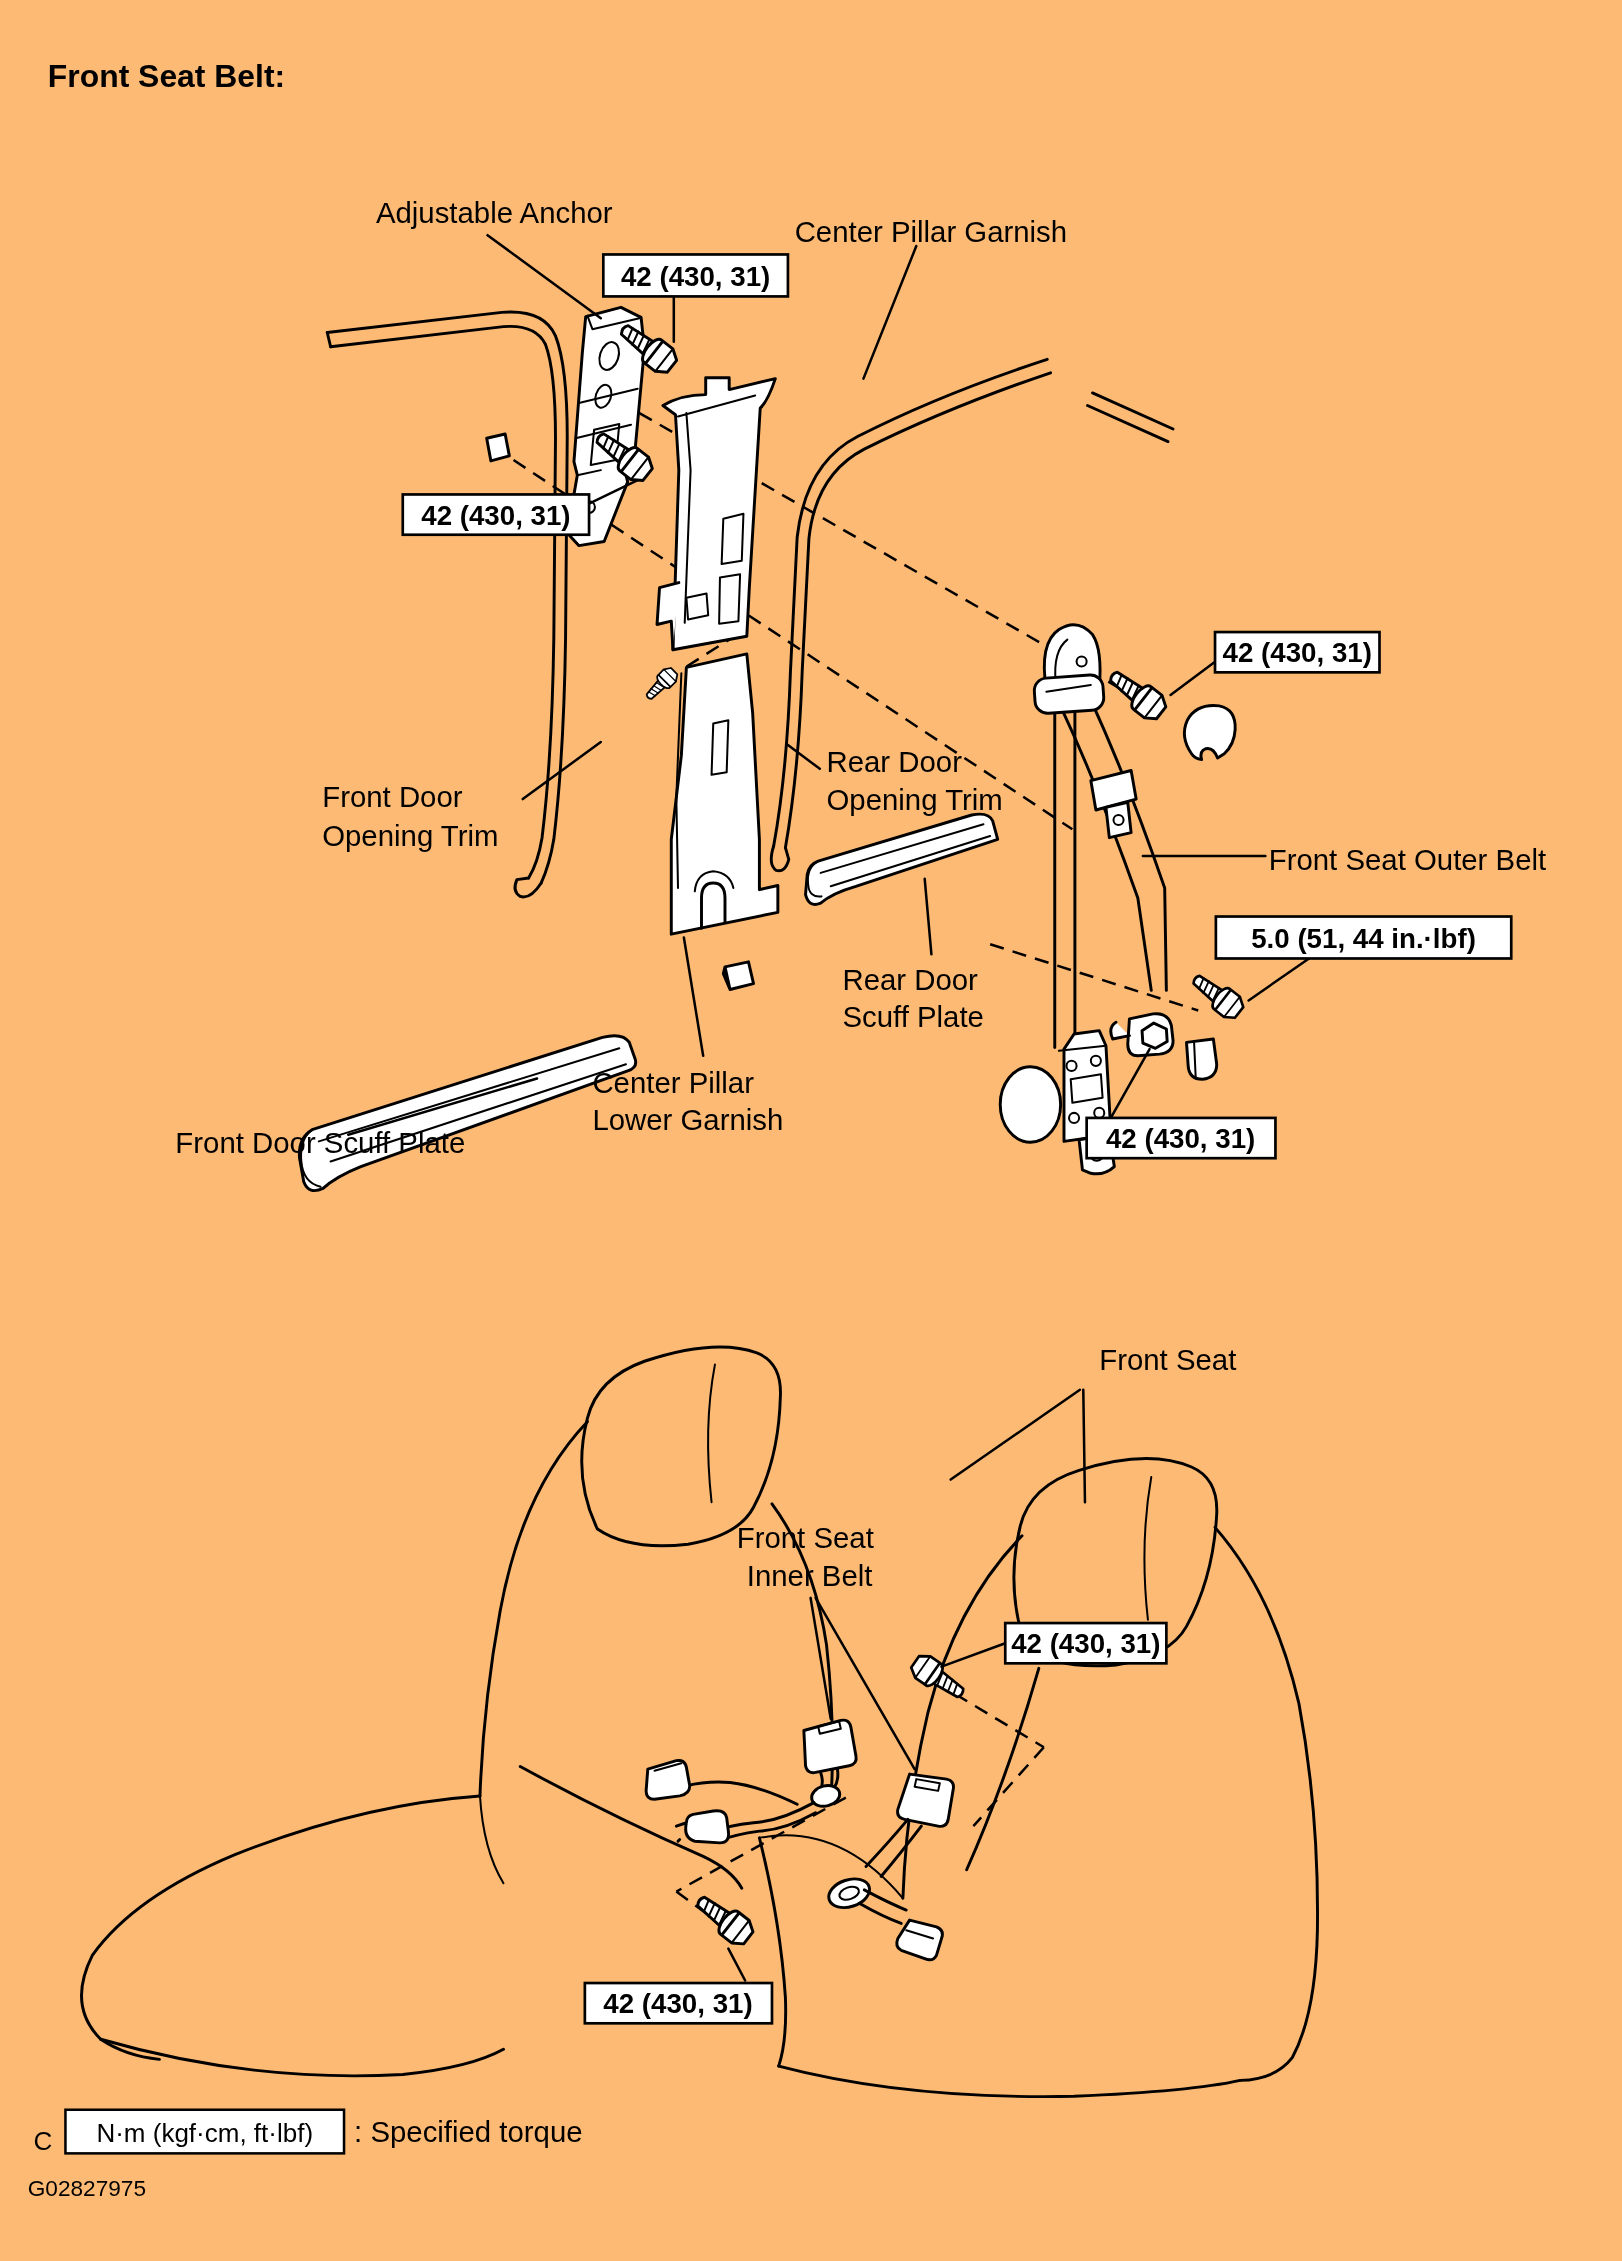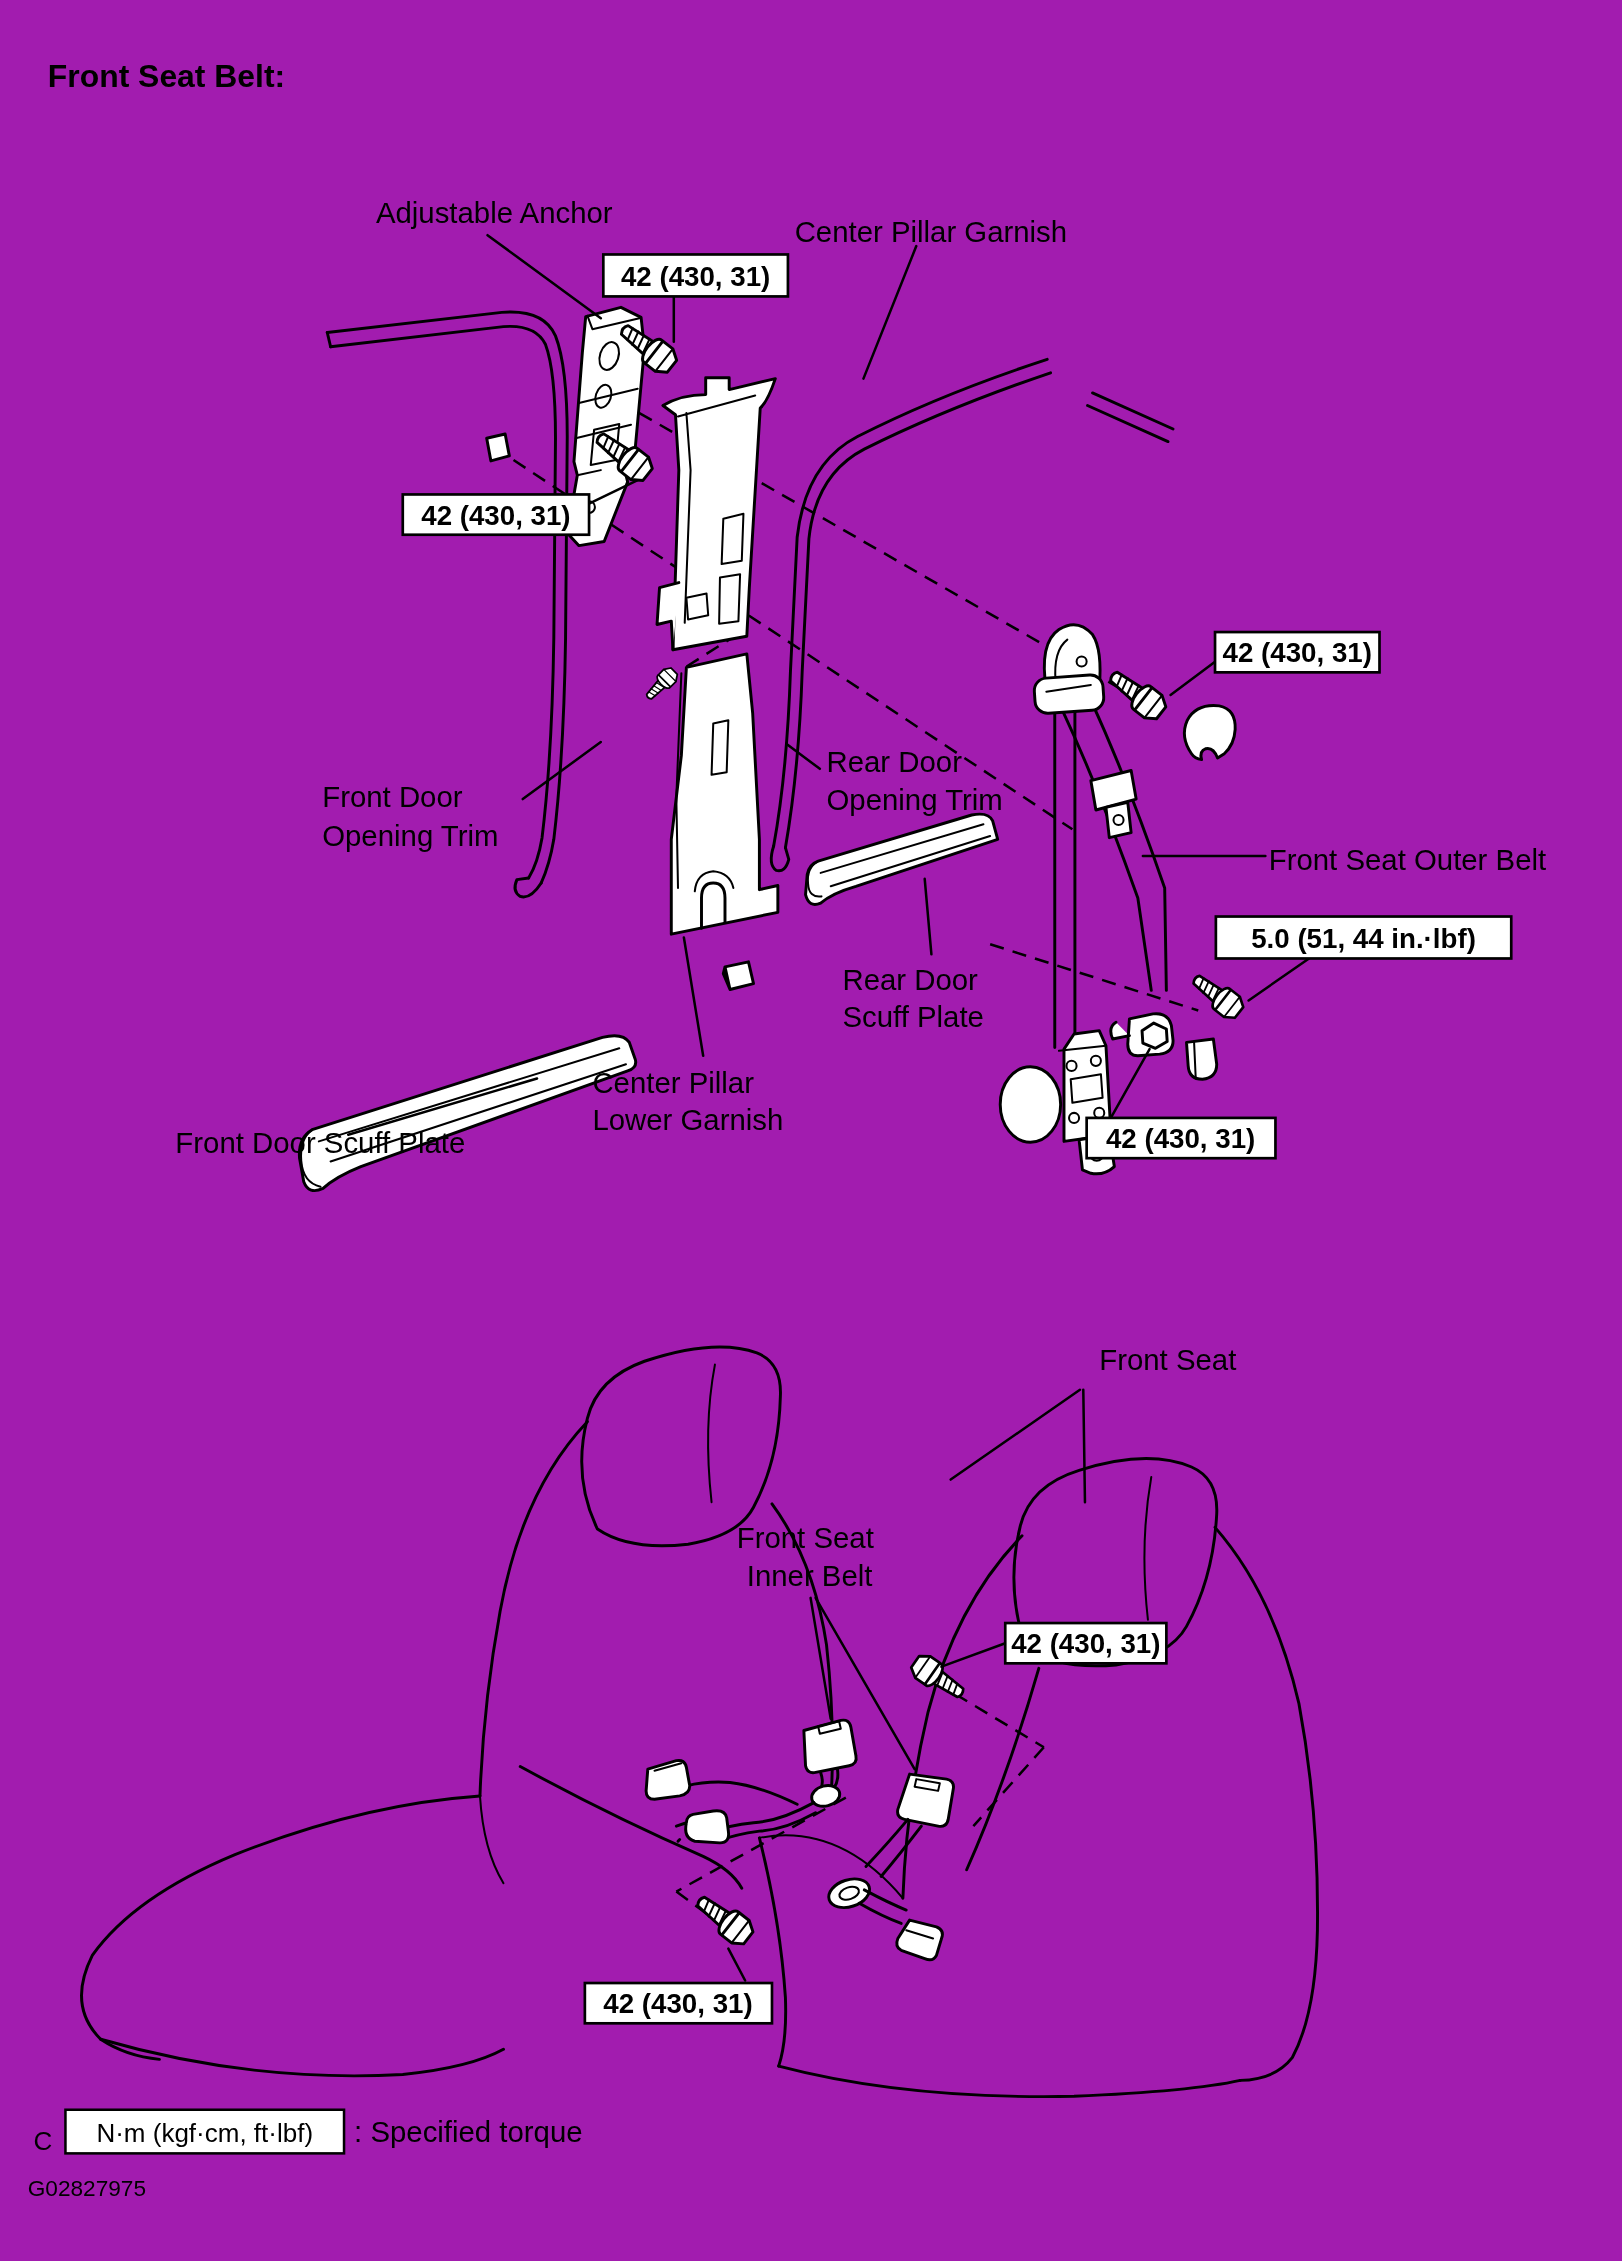--- a/index.html
+++ b/index.html
@@ -1,16 +1,16 @@
 <!DOCTYPE html>
 <html style="font-size:13.4px"><head>
 <meta charset="utf-8">
 <style>
   html,body{margin:0;padding:0;background:#fff;}
-  .page{position:relative;width:1622px;height:2261px;background:#a21caf;overflow:hidden;text-decoration:underline;}
+  .page{position:relative;width:1622px;height:2261px;background:#fdba74;overflow:hidden;text-decoration:underline;}
   svg{display:block;}
   .outline{fill:none;stroke:#000;stroke-width:3.5;stroke-linecap:round;stroke-linejoin:round;}
   .outline-f{fill:#fff;stroke:#000;stroke-width:3.5;stroke-linecap:round;stroke-linejoin:round;}
   .detail{fill:none;stroke:#000;stroke-width:2.4;stroke-linecap:round;stroke-linejoin:round;}
   .leader{fill:none;stroke:#000;stroke-width:3;stroke-linecap:round;}
   .dash{fill:none;stroke:#000;stroke-width:3;stroke-dasharray:17 11;}
   .tbox{fill:#fff;stroke:#000;stroke-width:3.2;}
   .label{font-family:"Liberation Sans",sans-serif;font-size:35px;fill:#000;}
   .torque{font-family:"Liberation Sans",sans-serif;font-size:33px;font-weight:700;fill:#000;text-anchor:middle;}
   .title{font-family:"Liberation Sans",sans-serif;font-size:38px;font-weight:700;fill:#000;}

